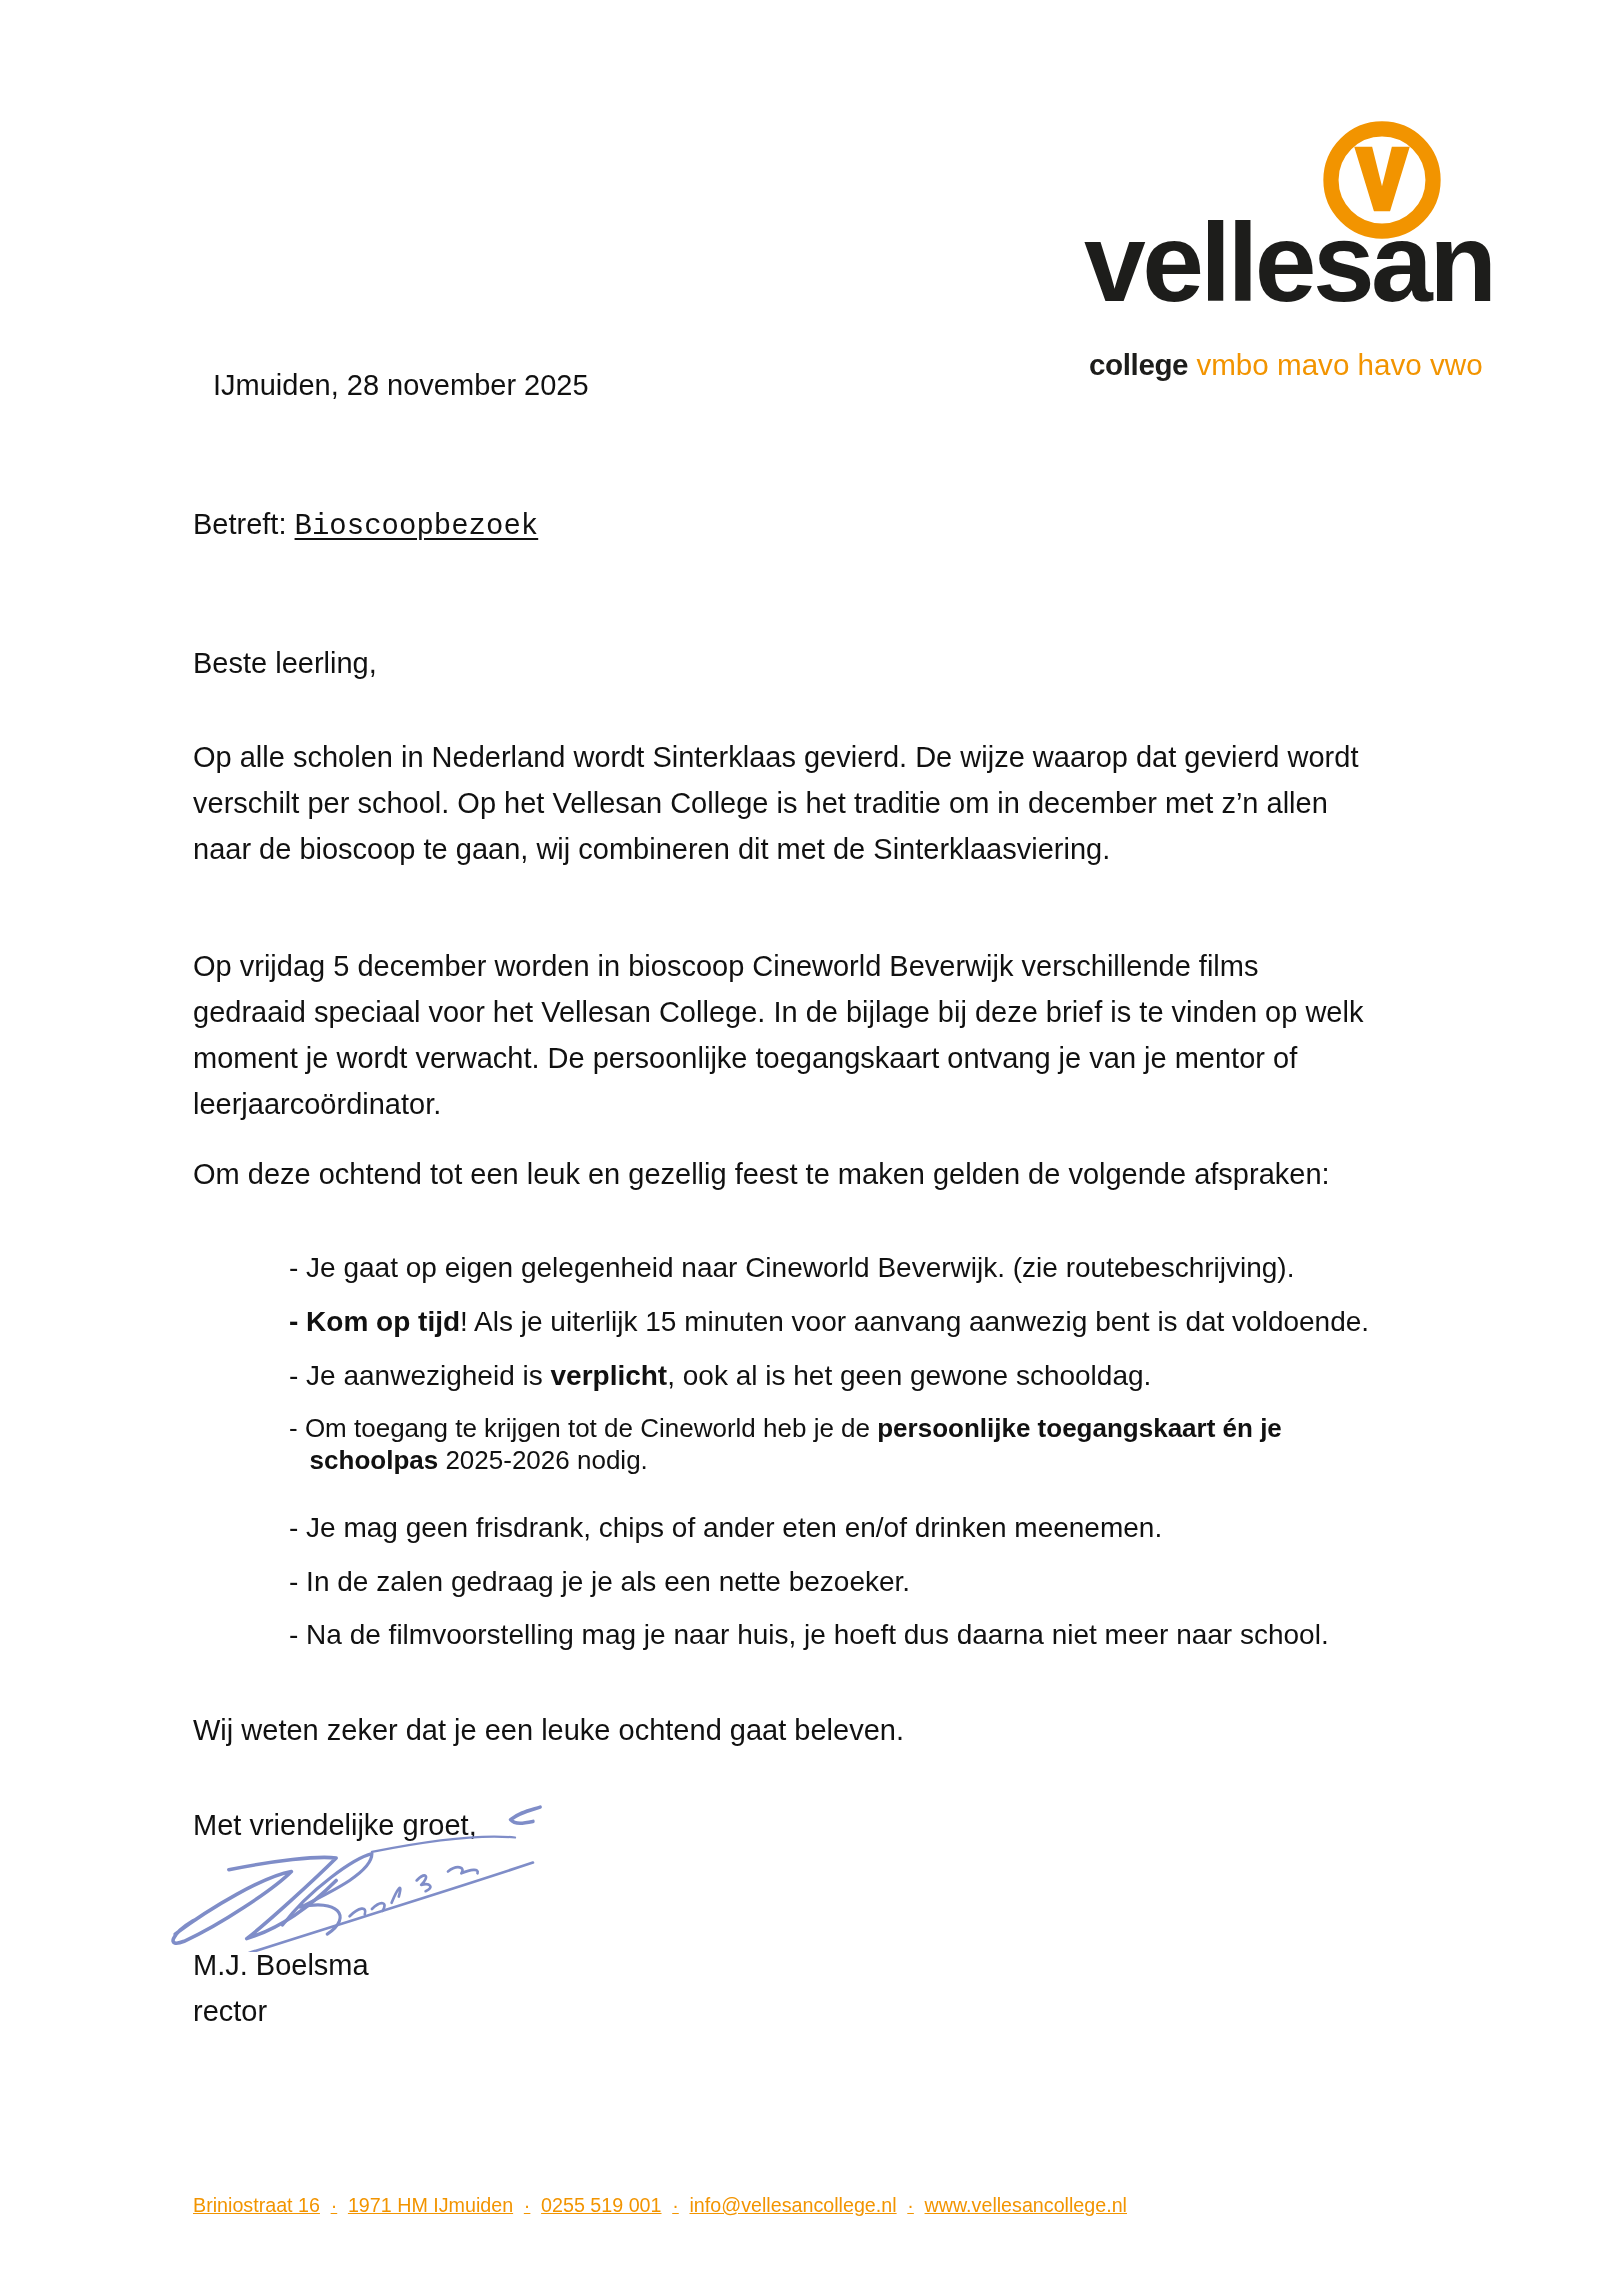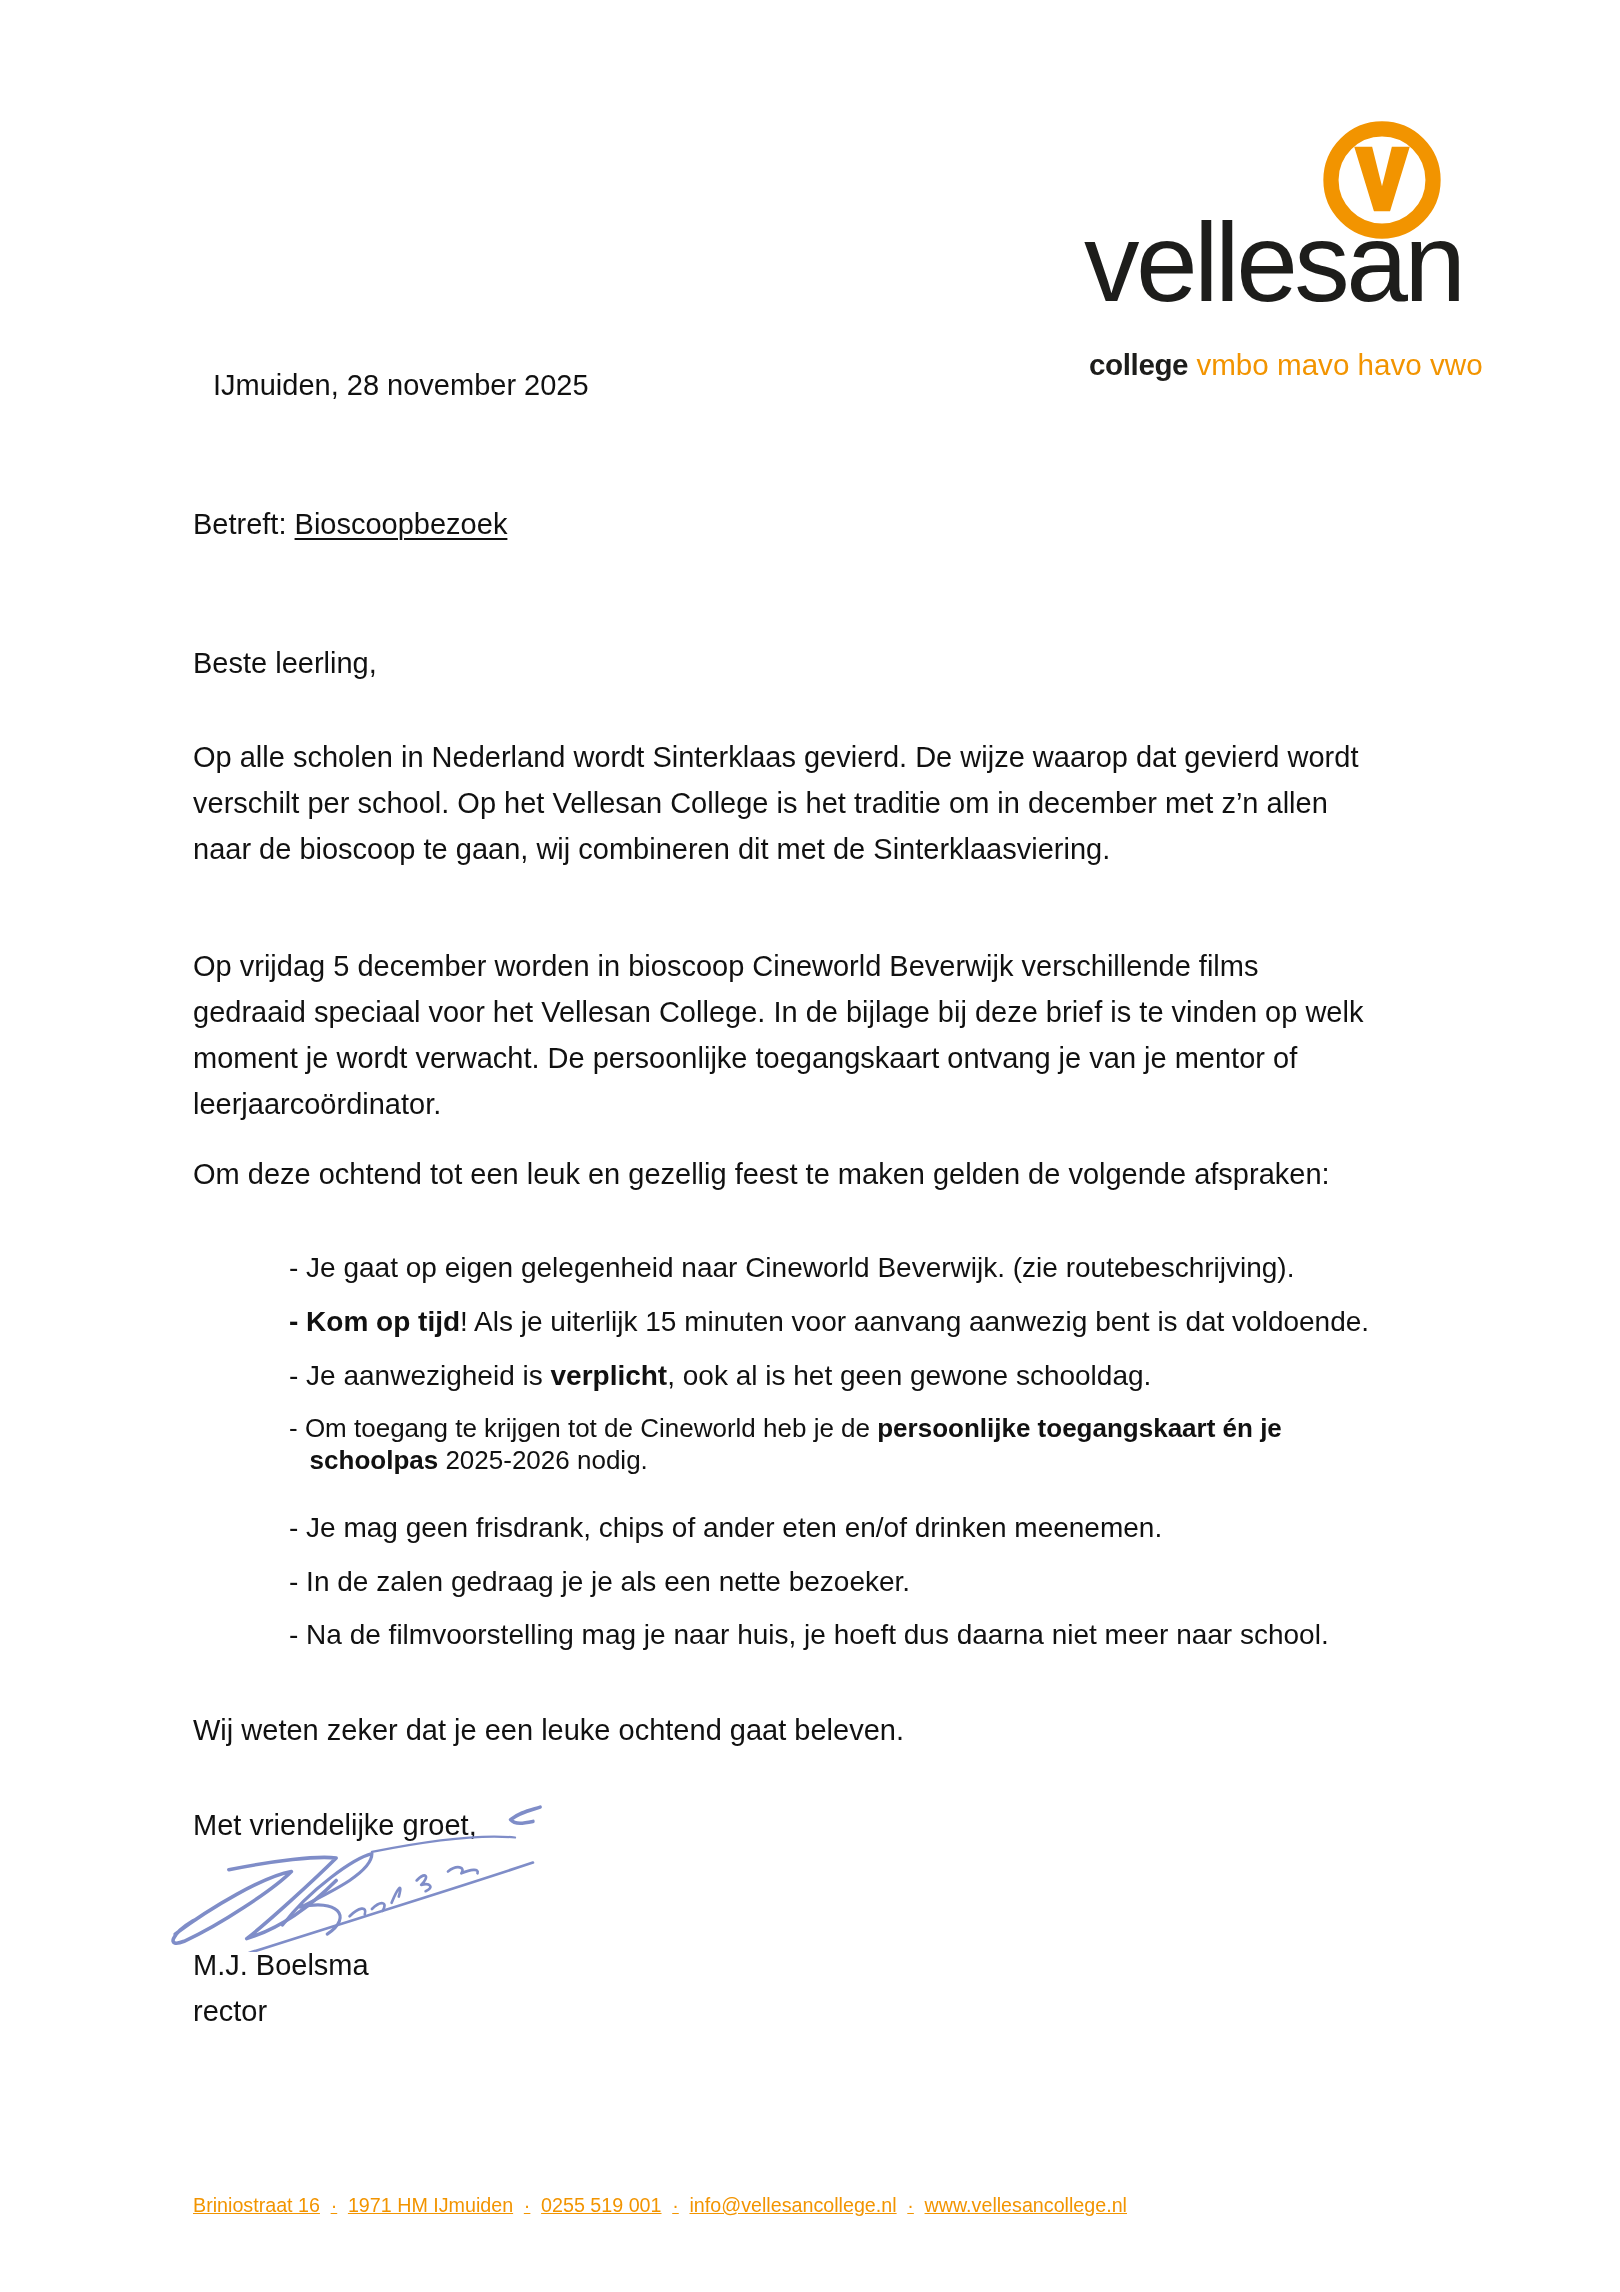--- a/index.html
+++ b/index.html
@@ -1,26 +1,26 @@
 <!DOCTYPE html>
 <html style="font-size:14.3px"><head>
 <meta charset="utf-8">
 <style>
   html, body { margin: 0; padding: 0; background: #ffffff; }
   body { width: 1620px; height: 2293px; position: relative; overflow: hidden;
          font-family: "Liberation Sans", sans-serif; color: #111111; }
   .abs { position: absolute; white-space: nowrap; }
   .body-text { font-size: 29px; line-height: 46px; color: #111; }
   .logo-circle { position: absolute; left: 1322px; top: 120px; width: 120px; height: 120px; }
-  .logo-word { position: absolute; left: 1084px; top: 208px; font-size: 111px; font-weight: normal;
+  .logo-word { position: absolute; left: 1084px; top: 208px; font-size: 111px; font-weight: bold;
                letter-spacing: -3.6px; color: #1d1d1b; line-height: 1; }
   .logo-sub { position: absolute; left: 1089px; top: 321px; font-size: 29.6px; line-height: 1; margin-top: 29px; }
   .logo-sub .college { font-weight: bold; color: #1d1d1b; letter-spacing: -0.4px; }
   .logo-sub .levels { color: #f29400; }
-  .underline { text-decoration: underline; text-decoration-thickness: 1.8px; text-underline-offset: 3.6px; }
+  .underline { text-decoration: underline; text-decoration-thickness: 1.8px; text-underline-offset: 3.6px; font-family: Liberation Mono, monospace; }
   .para { position: absolute; left: 193px; width: 1272px; font-size: 29px; line-height: 46px; }
   .para p { margin: 0; }
   .bullet { position: absolute; left: 289px; font-size: 28px; line-height: 36px; white-space: nowrap; }
   .bullet.small { font-size: 26px; line-height: 32px; }
   .bullet .cont { padding-left: 20.6px; }
   b { font-weight: bold; }
   .signature { position: absolute; left: 157px; top: 1791px; width: 412px; height: 161px; }
   .footer { position: absolute; left: 193px; top: 2194px; font-size: 19.7px; color: #f29400; white-space: nowrap; text-decoration: underline; }
   .footer .sep { padding: 0 10.7px; }
 </style>

